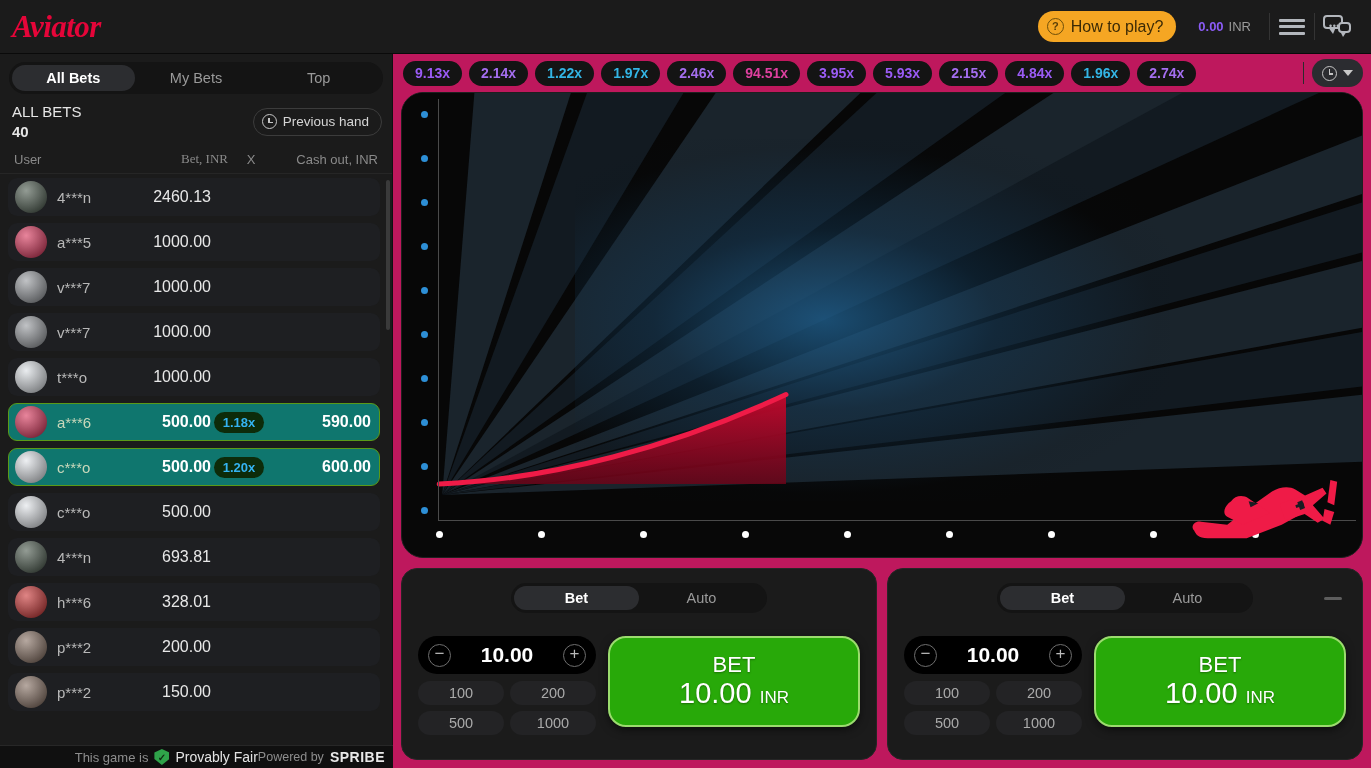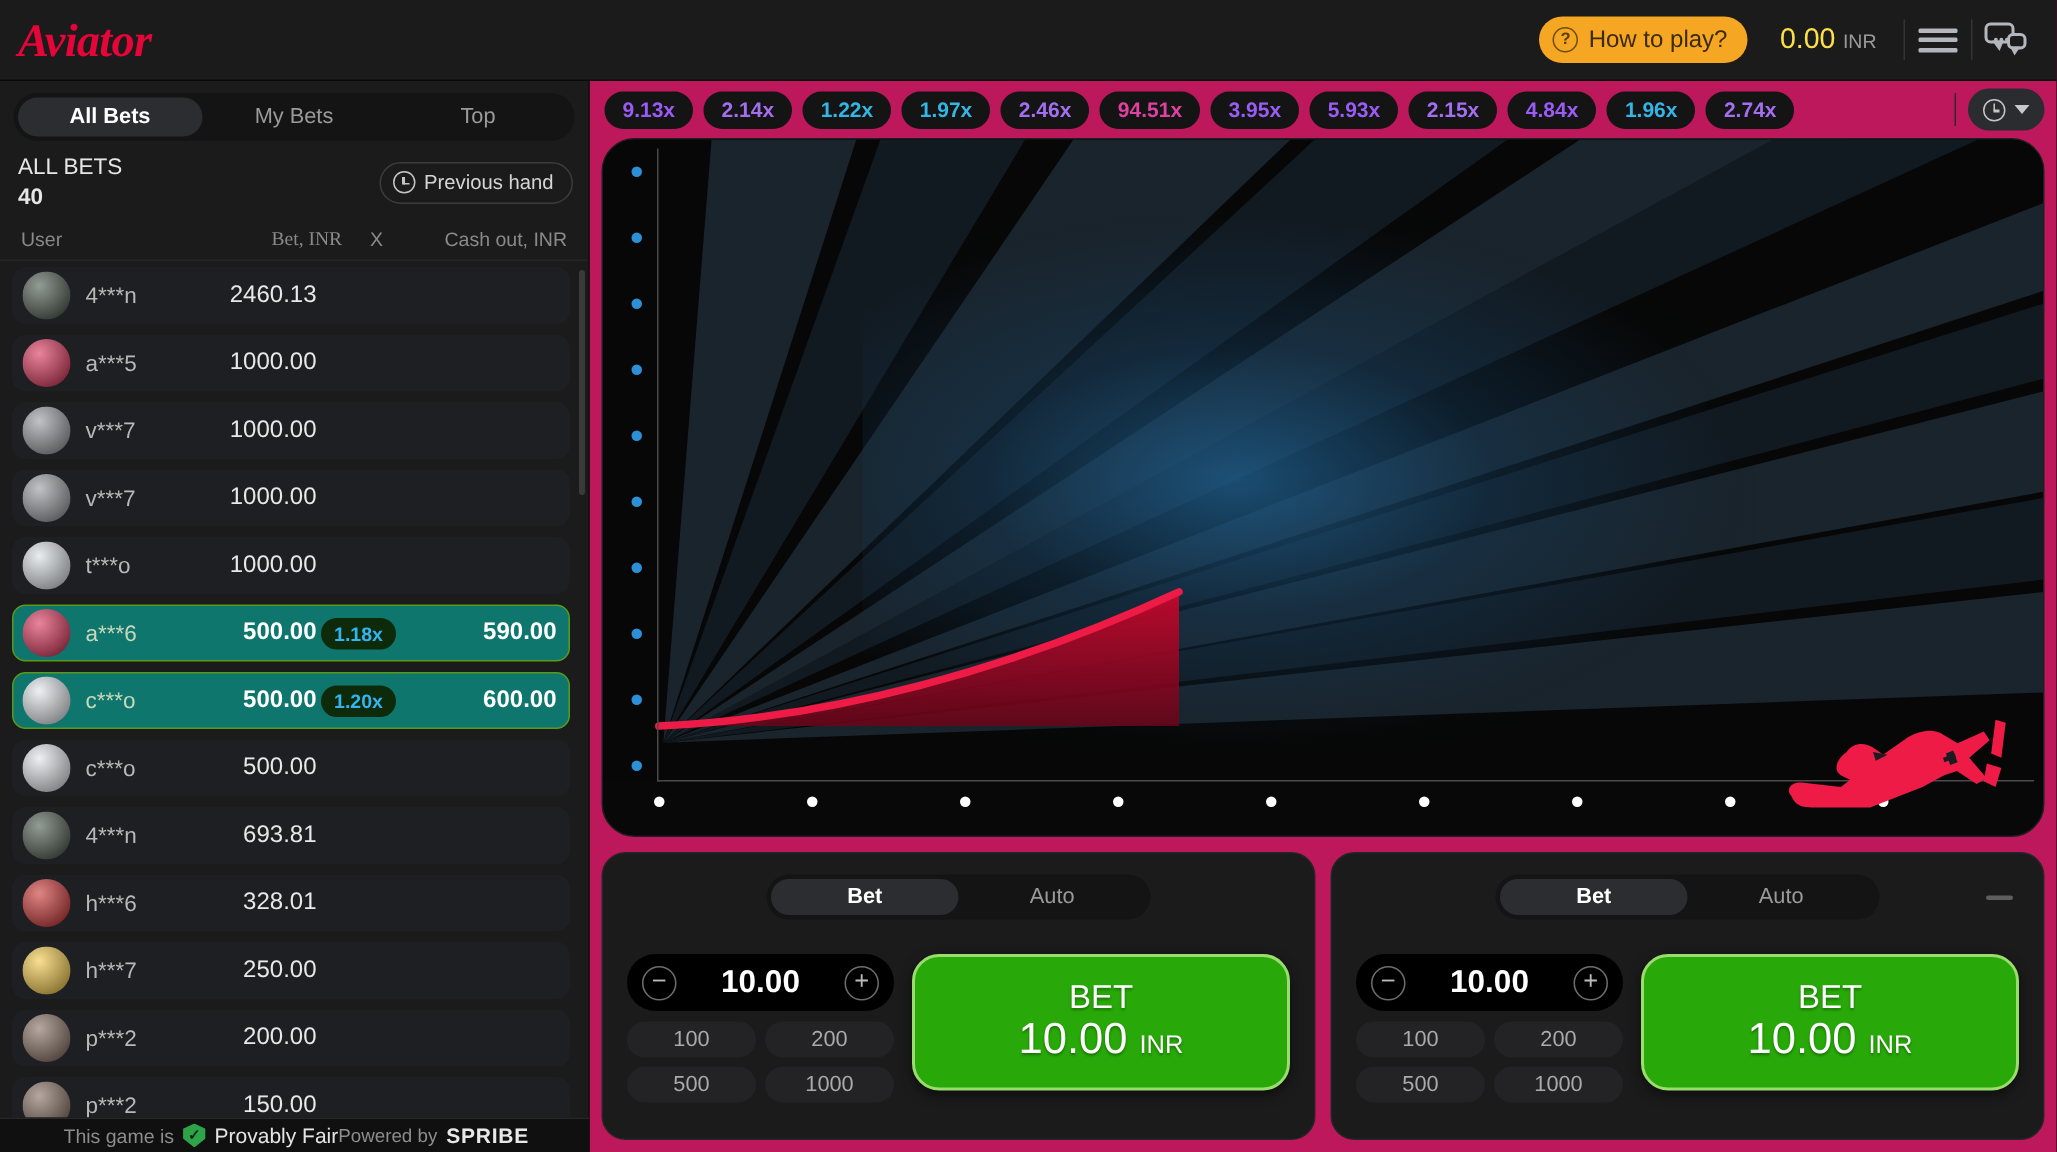--- a/index.html
+++ b/index.html
@@ -26,21 +26,21 @@
     background: #f5a623; color: #3b2a06; border: none; border-radius: 18px;
     height: 31px; padding: 0 13px 0 9px; font-size: 16px;
     display: flex; align-items: center; gap: 7px; cursor: pointer;
   }
   .howto .q {
     width: 17px; height: 17px; border-radius: 50%; border: 1.6px solid #6d4e09;
     display: flex; align-items: center; justify-content: center;
     font-size: 11px; font-weight: bold; color: #5a3f07; line-height: 1;
   }
   .balance { display: flex; align-items: baseline; gap: 5px; padding: 0 18px 0 22px; }
-  .balance .amt { color: #fde047; font-size: 19px; font-weight: normal; }
+  .balance .amt { color: #8b5cf6; font-size: 13px; font-weight: bold; }
   .balance .cur { color: #9a9a9a; font-size: 13px; }
   .divider-v { width: 1px; height: 27px; background: #343434; }
   .icon-btn { width: 44px; height: 40px; display:flex; align-items:center; justify-content:center; cursor:pointer; }
   .burger span { display:block; width: 26px; height: 3px; background: #b3b7bd; border-radius: 1px; margin: 3.5px 0; }
   .chat-ico { width: 28px; height: 23px; position: relative; }
   .chat-ico .b1 { position:absolute; left:0; top:0; width: 20px; height: 14px; border: 2px solid #b3b7bd; border-radius: 4px; }
   .chat-ico .b1:after { content:""; position:absolute; left:3px; bottom:-7px; width:0;height:0;
       border-left: 5px solid transparent; border-right: 3px solid transparent; border-top: 7px solid #b3b7bd; }
   .chat-ico .b2 { position:absolute; right:0; top:7px; width: 13px; height: 11px; border: 2px solid #b3b7bd; border-radius: 4px; background:#1b1b1b;}
   .chat-ico .b2:after { content:""; position:absolute; right:2px; bottom:-6px; width:0;height:0;
@@ -82,21 +82,21 @@
   .bet-row.win .uname { color: #c9d8bb; }
   .bamt { width: 84px; text-align: right; color: #e8e8e8; font-size: 16px; }
   .bet-row.win .bamt { color: #fff; font-weight: bold; }
   .xcell { width: 56px; display:flex; justify-content:center; }
   .xbadge { background: #0d2b0a; color: #34b3f1; font-size: 13px; font-weight: bold;
             border-radius: 11px; padding: 3px 9px; }
   .ccell { width: 104px; text-align: right; color: #fff; font-size: 16px; font-weight: bold; }
   .scrollbar { position:absolute; right: 2px; top: 6px; width: 4px; height: 150px; background:#3a3a3a; border-radius:2px; }
 
   .pf-bar { position:absolute; left:0; bottom:0; width: 393px; height: 23px; background:#101010;
-            display:flex; align-items:center; justify-content:center; padding: 0 8px 0 10px;
+            display:flex; align-items:center; justify-content:flex-end; padding: 0 8px 0 10px;
             border-top: 1px solid #272727; }
   .pf-left { display:flex; align-items:center; gap:6px; color:#8d8d8d; font-size:13px; }
   .pf-left b { color:#e4e4e4; font-weight: normal; font-size: 14px;}
   .shield { width:15px;height:16px;background:#2fa34a;
             clip-path: polygon(50% 0, 100% 22%, 100% 62%, 50% 100%, 0 62%, 0 22%);
             display:flex;align-items:center;justify-content:center;color:#0e2a12;font-size:10px;font-weight:bold;}
   .pf-right { display:flex; align-items:center; gap:6px; color:#8d8d8d; font-size:12.5px;}
   .pf-right .sp { color:#e8e8e8; font-weight:bold; font-size:14px; letter-spacing:0.5px; }
 
   
@@ -292,27 +292,20 @@
             <div class="ccell"></div>
           </div>
           <div class="bet-row">
             <div class="avatar" style="background:#c62020;background-image:radial-gradient(circle at 35% 30%, rgba(255,255,255,.45), rgba(0,0,0,.55))"></div>
             <div class="uname">h***6</div>
             <div class="bamt">328.01</div>
             <div class="xcell"></div>
             <div class="ccell"></div>
           </div>
           <div class="bet-row">
-            <div class="avatar" style="background:#f2c438;background-image:radial-gradient(circle at 35% 30%, rgba(255,255,255,.45), rgba(0,0,0,.55))"></div>
-            <div class="uname">h***7</div>
-            <div class="bamt">250.00</div>
-            <div class="xcell"></div>
-            <div class="ccell"></div>
-          </div>
-          <div class="bet-row">
             <div class="avatar" style="background:#7a6152;background-image:radial-gradient(circle at 35% 30%, rgba(255,255,255,.45), rgba(0,0,0,.55))"></div>
             <div class="uname">p***2</div>
             <div class="bamt">200.00</div>
             <div class="xcell"></div>
             <div class="ccell"></div>
           </div>
           <div class="bet-row">
             <div class="avatar" style="background:#7a6152;background-image:radial-gradient(circle at 35% 30%, rgba(255,255,255,.45), rgba(0,0,0,.55))"></div>
             <div class="uname">p***2</div>
             <div class="bamt">150.00</div>

